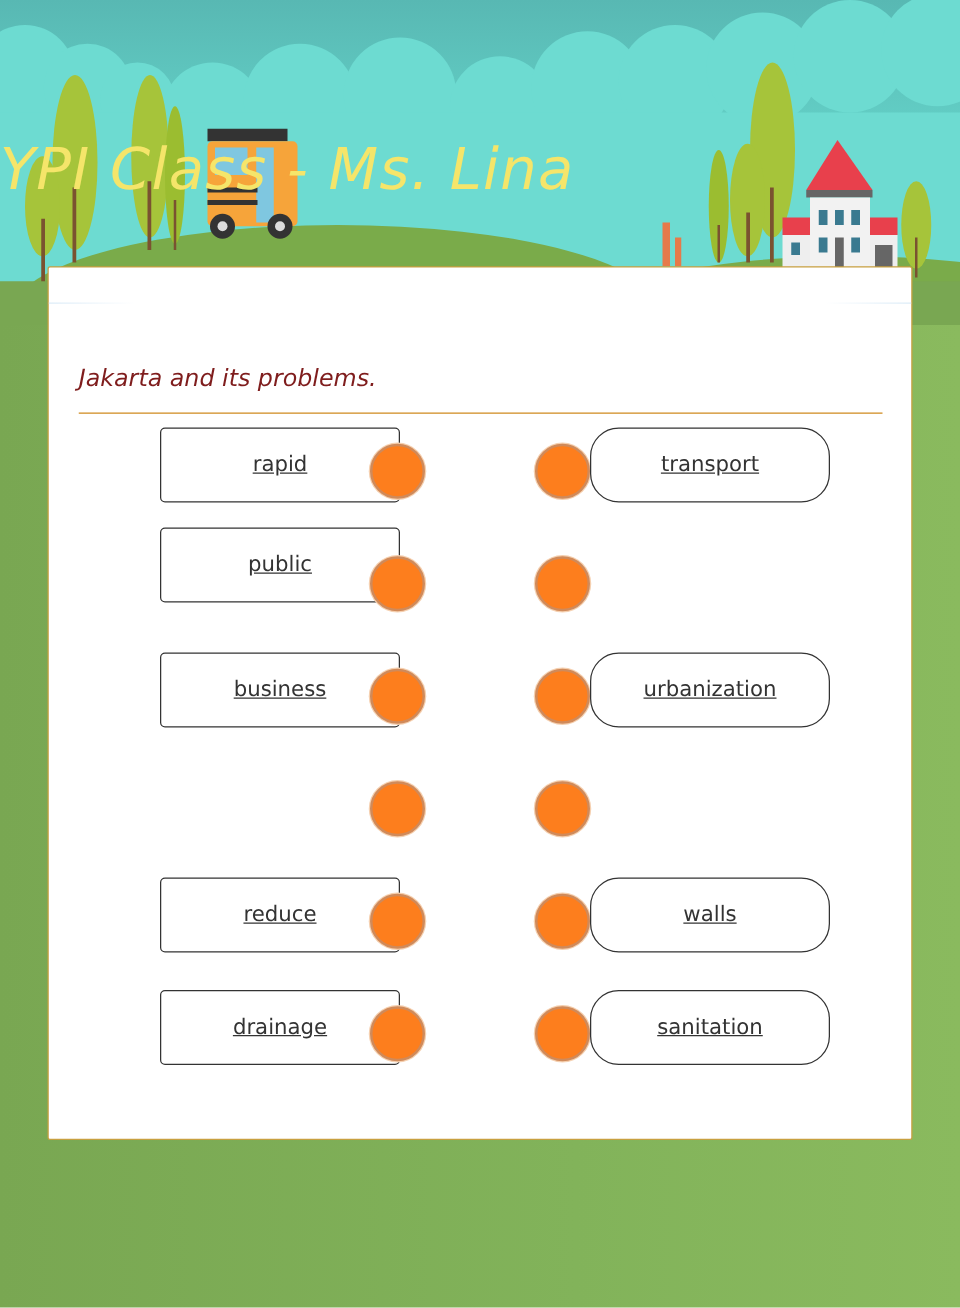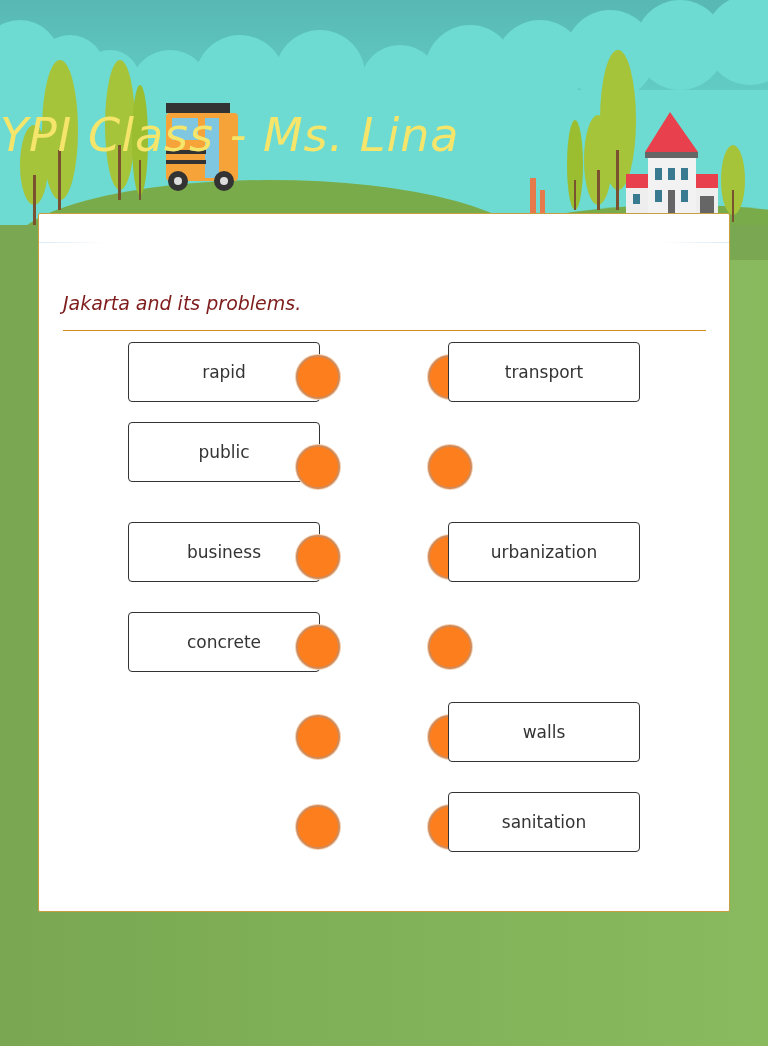--- a/index.html
+++ b/index.html
@@ -34,24 +34,24 @@
     font-size: 19px; color: #7f1d1d;
   }
   .subtitle-rule {
     position: absolute; left: 24px; top: 116px; width: 643px; height: 1px;
     background: #d08a1e;
   }
   .word {
     position: absolute; width: 192px; height: 60px;
     border: 1px solid #333; border-radius: 4px; background: #fff;
     display: flex; align-items: center; justify-content: center;
-    font-size: 17px; color: #333;
+    font-size: 17px; color: #333; text-decoration: underline;
   }
   .word.left { left: 89px; }
-  .word.right { left: 409px; }
+  .word.right { left: 433px; border-radius: 23px; }
   .dot {
     position: absolute; width: 44px; height: 44px; border-radius: 50%;
     background: #fd7e1d; border: 2px solid #d08a5a;
     box-shadow: 0 0 0 1px #f5d0b0;
   }
   .dot.left { left: 257px; }
   .dot.right { left: 389px; }
 </style>
 </head>
 <body>
@@ -162,30 +162,33 @@
 
   <div class="word left" style="top:308px">
       <span>business</span>
     </div>
   <div class="dot left" style="top:321px"></div>
   <div class="dot right" style="top:321px"></div>
   <div class="word right" style="top:308px">
       <span>urbanization</span>
     </div>
 
-  <div class="word left" style="top:398px">
-      <span>concrete</span>
-    </div>
   <div class="dot left" style="top:411px"></div>
   <div class="dot right" style="top:411px"></div>
 
+  <div class="word left" style="top:488px">
+      <span>reduce</span>
+    </div>
   <div class="dot left" style="top:501px"></div>
   <div class="dot right" style="top:501px"></div>
   <div class="word right" style="top:488px">
       <span>walls</span>
     </div>
 
+  <div class="word left" style="top:578px">
+      <span>drainage</span>
+    </div>
   <div class="dot left" style="top:591px"></div>
   <div class="dot right" style="top:591px"></div>
   <div class="word right" style="top:578px">
       <span>sanitation</span>
     </div>
 </div>
 
 </body></html>

